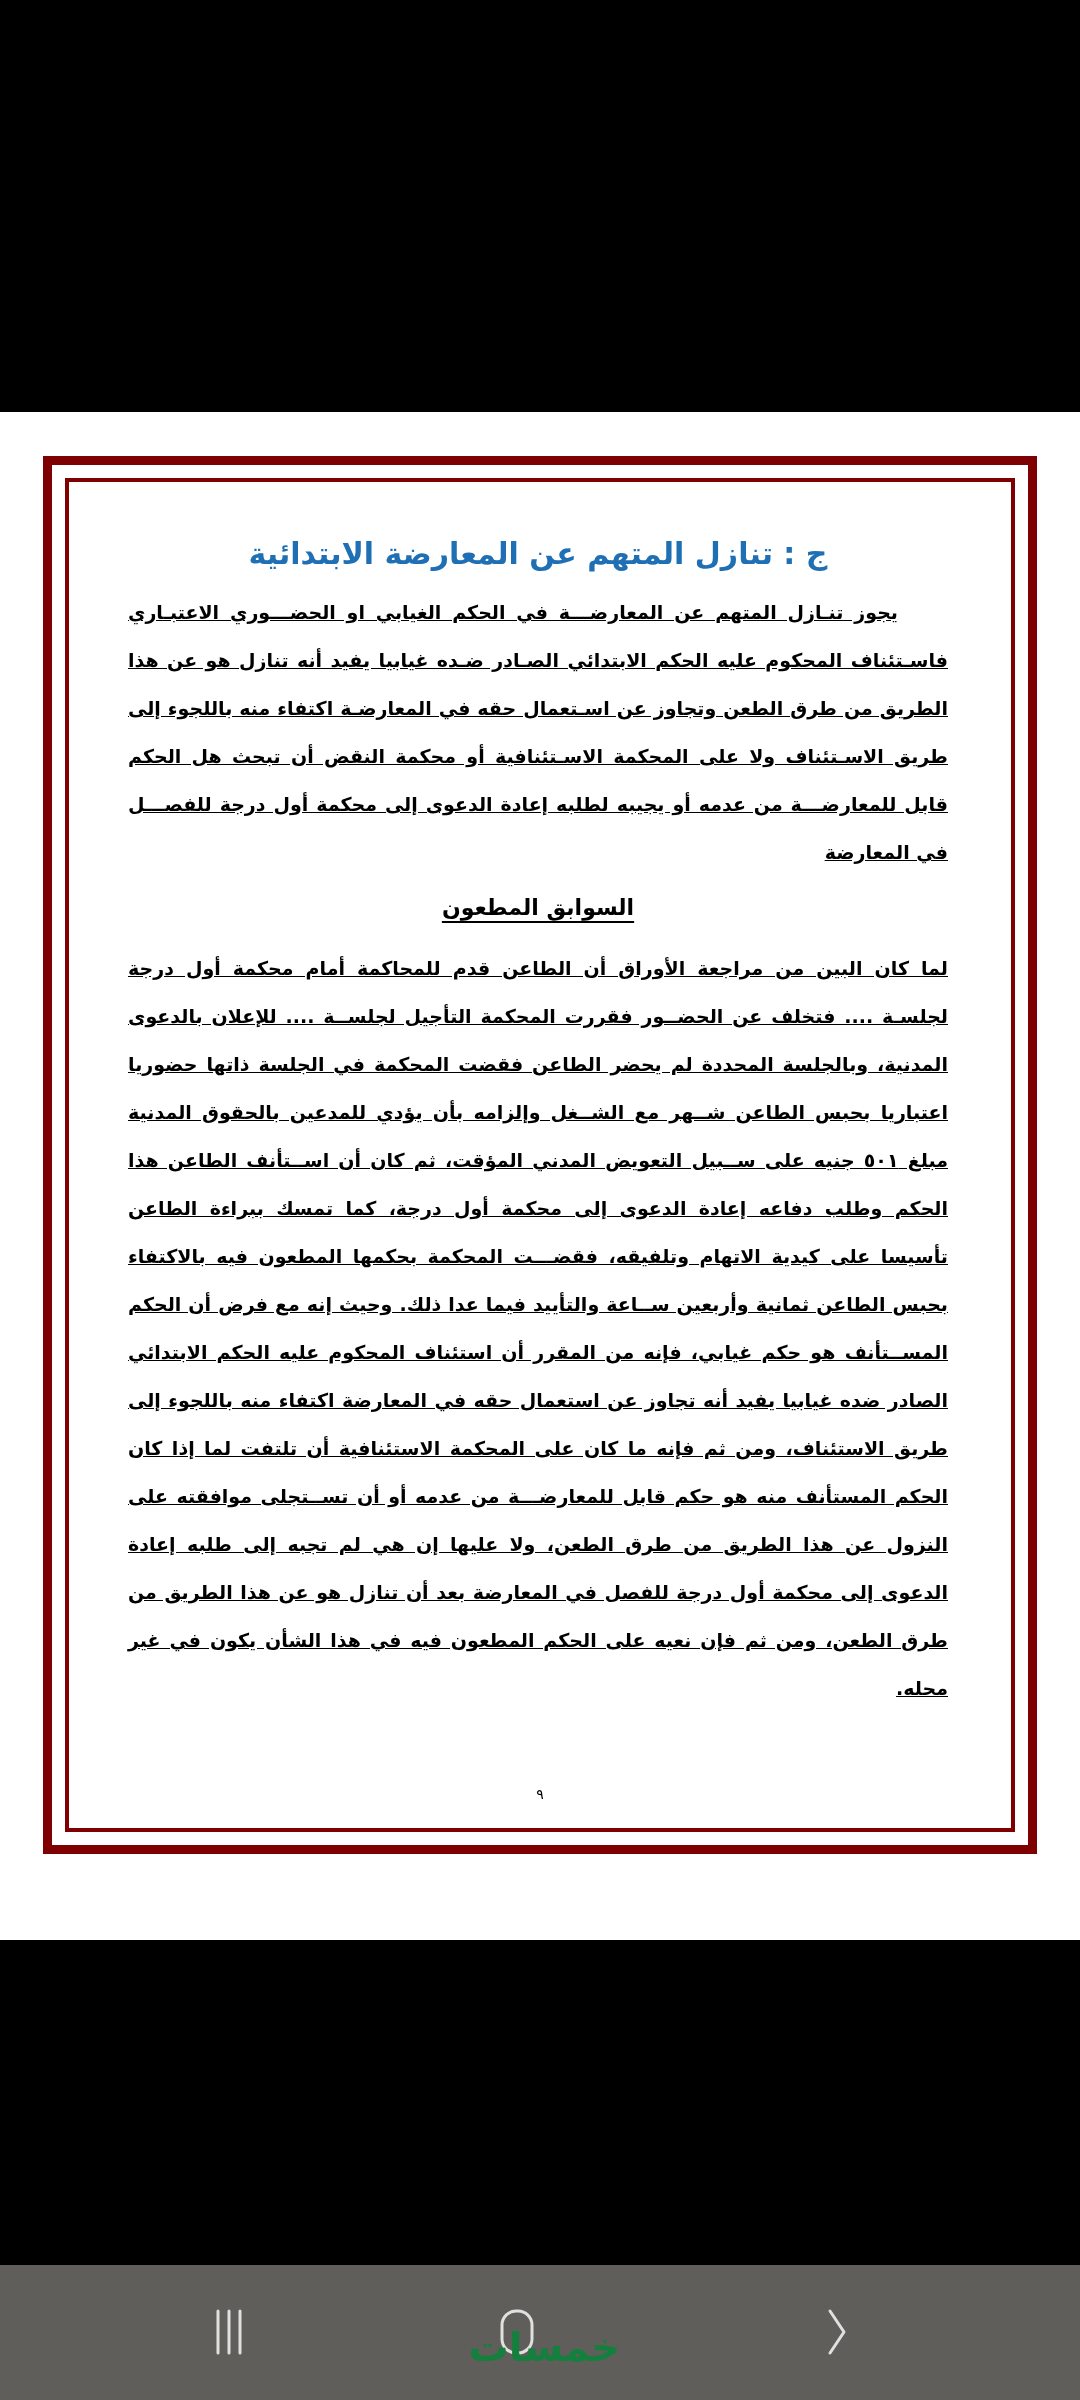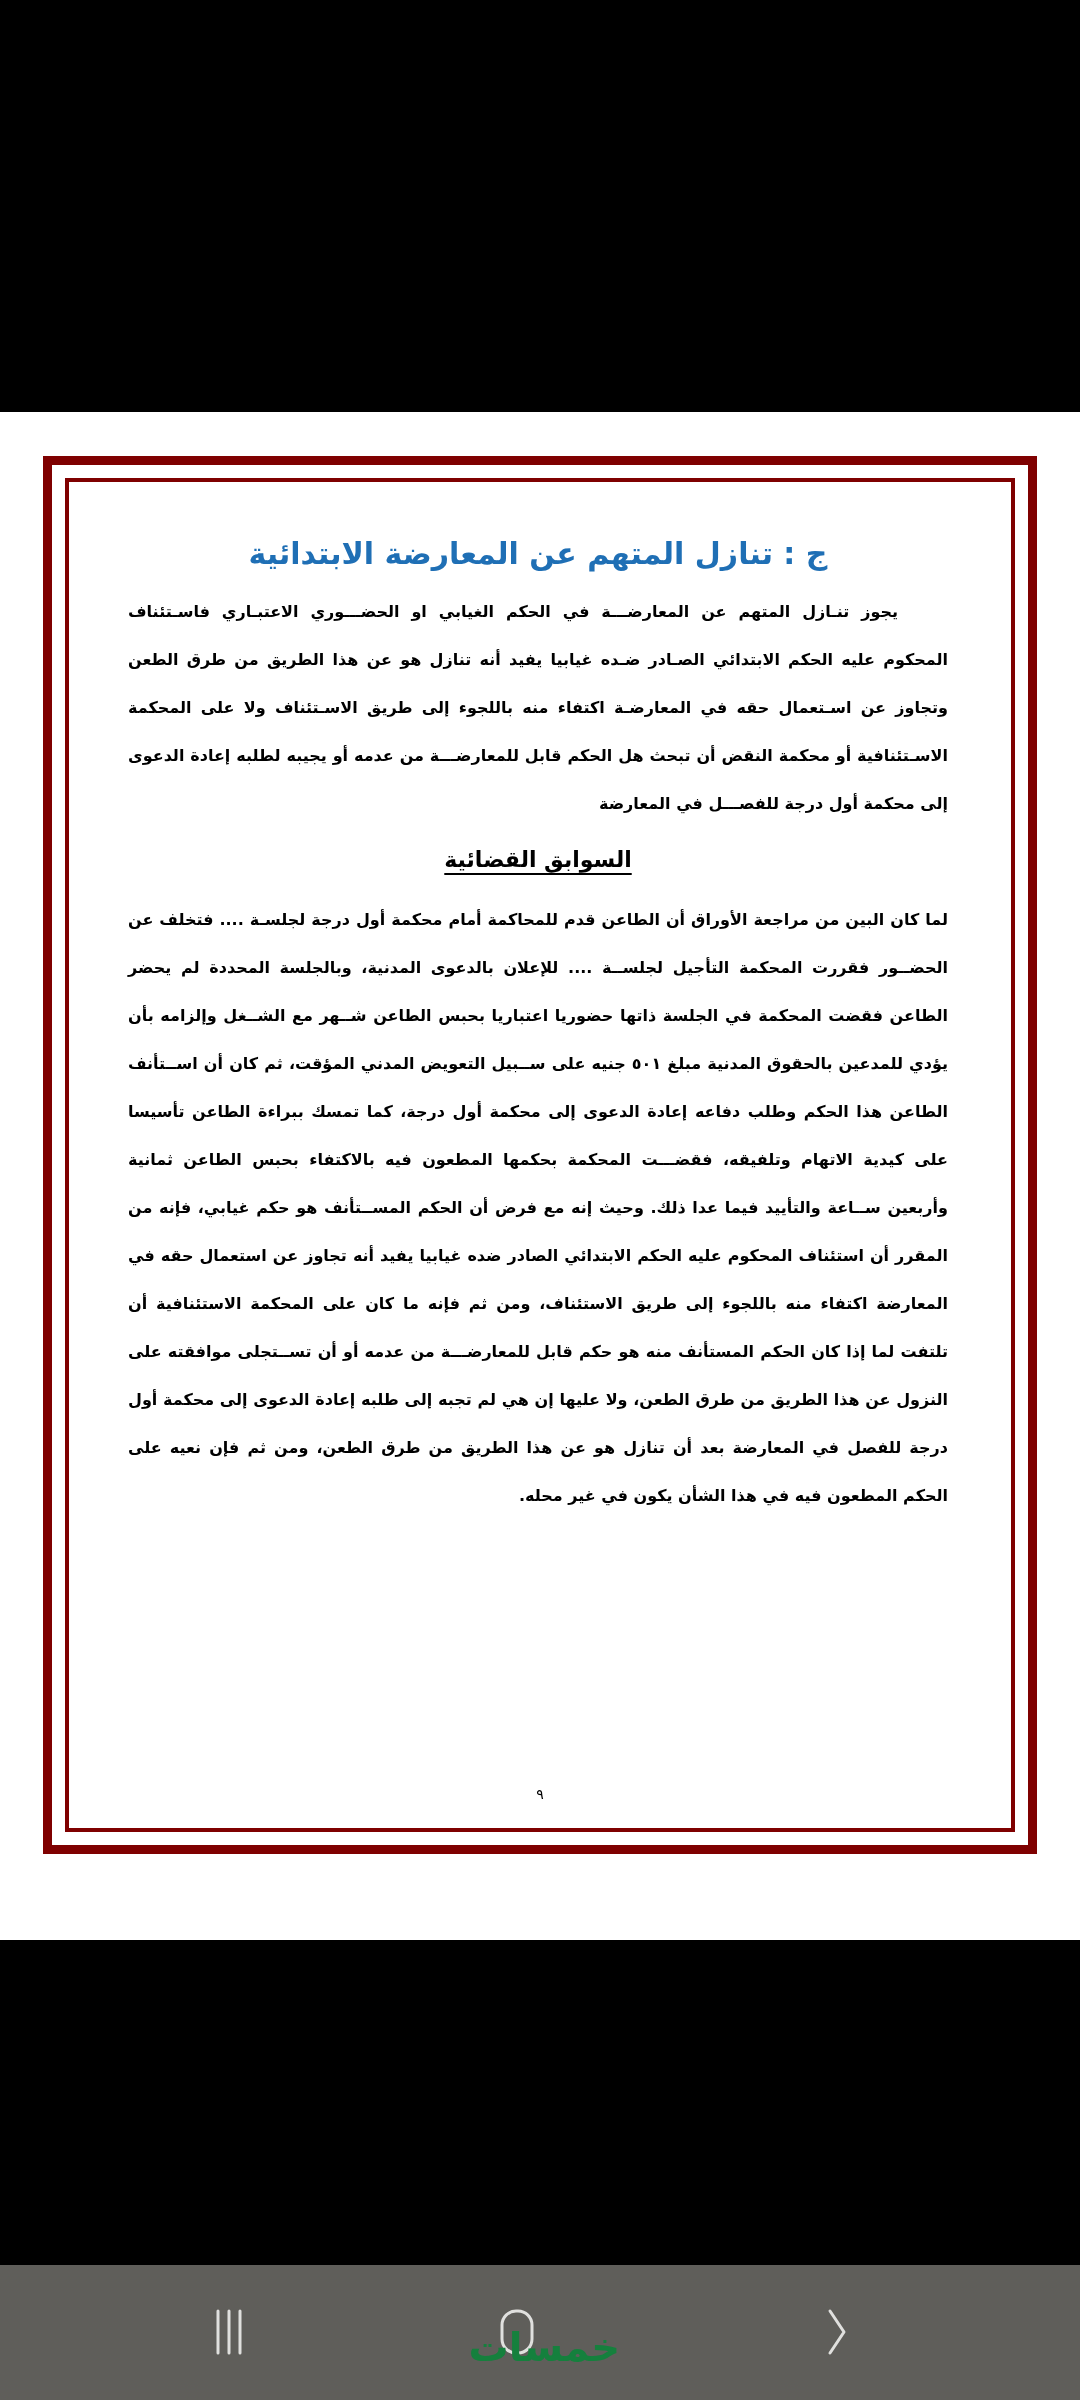--- a/index.html
+++ b/index.html
@@ -23,22 +23,23 @@
     }
     .content {
       position: absolute; left: 128px; top: 120px; width: 820px;
       direction: rtl; text-align: justify; color: #000;
     }
     .title {
       text-align: center; color: #1f6fb5; font-weight: bold;
       font-size: 30px; line-height: 44px; margin: 0 0 12px 0;
     }
     .para {
-      font-weight: bold; font-size: 16px; line-height: 48px; margin: 0;
+      font-weight: bold; font-size: 19px; line-height: 48px; margin: 0;
       text-align-last: right;
+      text-decoration: underline;
     }
     .para.indent { text-indent: 50px; }
     .subheading {
       text-align: center; font-weight: bold; font-size: 22px; line-height: 44px;
       margin: 10px 0 14px 0;
     }
     .subheading span { text-decoration: underline; text-underline-offset: 6px; }
     .page-number {
       position: absolute; left: 0; width: 1080px; top: 1412px;
       text-align: center; font-size: 14px; color: #000; line-height: 20px;
@@ -64,21 +65,21 @@
 
 <div class="page">
   <div class="frame-outer">
     <div class="frame-inner"></div>
   </div>
 
   <div class="content">
     <h1 class="title">ج : تنازل المتهم عن المعارضة الابتدائية</h1>
     <p class="para indent">يجوز تنـازل المتهم عن المعارضـــة في الحكم الغيابي او الحضـــوري الاعتبـاري فاسـتئناف المحكوم عليه الحكم الابتدائي الصـادر ضـده غيابيا يفيد أنه تنازل هو عن هذا الطريق من طرق الطعن وتجاوز عن اسـتعمال حقه في المعارضـة اكتفاء منه باللجوء إلى طريق الاسـتئناف ولا على المحكمة الاسـتئنافية أو محكمة النقض أن تبحث هل الحكم قابل للمعارضـــة من عدمه أو يجيبه لطلبه إعادة الدعوى إلى محكمة أول درجة للفصـــل في المعارضة</p>
     <div class="subheading">
-      <span>السوابق القضائية</span>
+      <span>السوابق المطعون</span>
     </div>
     <p class="para">لما كان البين من مراجعة الأوراق أن الطاعن قدم للمحاكمة أمام محكمة أول درجة لجلسـة .... فتخلف عن الحضــور فقررت المحكمة التأجيل لجلســة .... للإعلان بالدعوى المدنية، وبالجلسة المحددة لم يحضر الطاعن فقضت المحكمة في الجلسة ذاتها حضوريا اعتباريا بحبس الطاعن شــهر مع الشــغل وإلزامه بأن يؤدي للمدعين بالحقوق المدنية مبلغ ٥٠١ جنيه على ســبيل التعويض المدني المؤقت، ثم كان أن اســتأنف الطاعن هذا الحكم وطلب دفاعه إعادة الدعوى إلى محكمة أول درجة، كما تمسك ببراءة الطاعن تأسيسا على كيدية الاتهام وتلفيقه، فقضـــت المحكمة بحكمها المطعون فيه بالاكتفاء بحبس الطاعن ثمانية وأربعين ســاعة والتأييد فيما عدا ذلك. وحيث إنه مع فرض أن الحكم المســتأنف هو حكم غيابي، فإنه من المقرر أن استئناف المحكوم عليه الحكم الابتدائي الصادر ضده غيابيا يفيد أنه تجاوز عن استعمال حقه في المعارضة اكتفاء منه باللجوء إلى طريق الاستئناف، ومن ثم فإنه ما كان على المحكمة الاستئنافية أن تلتفت لما إذا كان الحكم المستأنف منه هو حكم قابل للمعارضـــة من عدمه أو أن تســتجلى موافقته على النزول عن هذا الطريق من طرق الطعن، ولا عليها إن هي لم تجبه إلى طلبه إعادة الدعوى إلى محكمة أول درجة للفصل في المعارضة بعد أن تنازل هو عن هذا الطريق من طرق الطعن، ومن ثم فإن نعيه على الحكم المطعون فيه في هذا الشأن يكون في غير محله.</p>
   </div>
 
   <div class="page-number">٩</div>
 </div>
 
 <div class="navbar">
   <div class="nav-btn nav-recents">
     <svg width="160" height="135">

